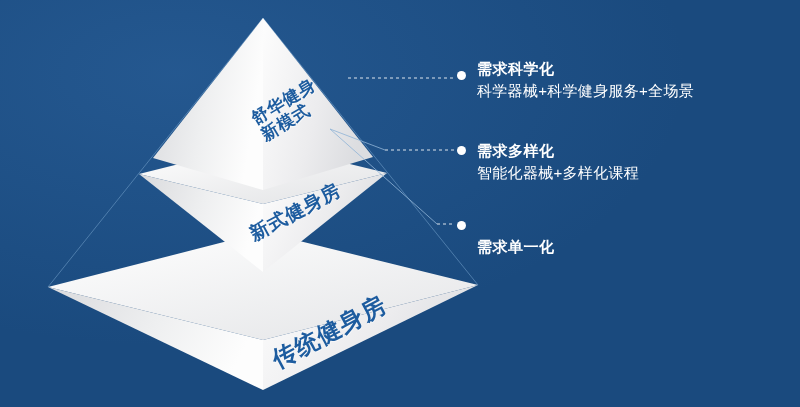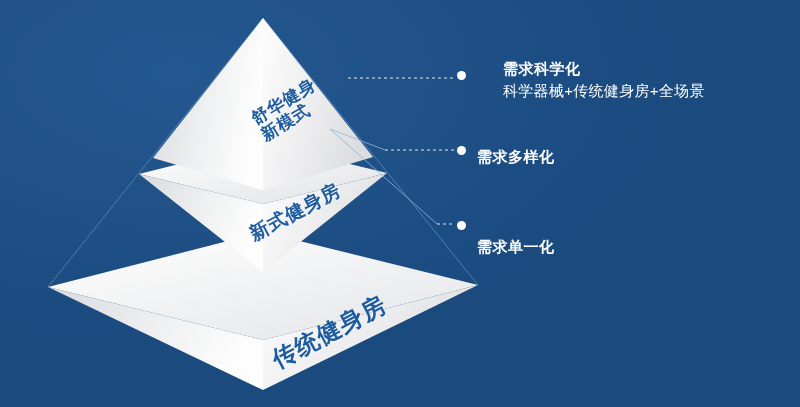--- a/index.html
+++ b/index.html
@@ -38,22 +38,22 @@
   #label-mid    { left: 246px; top: 226px; font-size: 19px; transform: rotate(-28deg); transform-origin: left top; }
   #label-bottom { left: 268px; top: 350px; font-size: 24px; transform: rotate(-28deg); transform-origin: left top; }
 
   .callout { position: absolute; color: #ffffff; }
   .callout .c-title {
     font-size: 15px; font-weight: 700; line-height: 1.45; letter-spacing: 0.5px;
   }
   .callout .c-desc {
     font-size: 15px; font-weight: 400; line-height: 1.45; letter-spacing: 0.3px;
   }
-  #callout-1 { left: 503px; top: 58px; }
-  #callout-2 { left: 477px; top: 146px; }
+  #callout-1 { left: 477px; top: 58px; }
+  #callout-2 { left: 477px; top: 140px; }
   #callout-3 { left: 477px; top: 208px; margin-top: 28px; }
 
   .bullet {
     position: absolute;
     width: 9px; height: 9px;
     border-radius: 50%;
     background: #ffffff;
   }
   #bullet-1 { left: 457px; top: 71px; }
   #bullet-2 { left: 457px; top: 146px; }
@@ -124,22 +124,23 @@
 新模式</div>
   <div class="tier-label" id="label-mid">新式健身房</div>
   <div class="tier-label" id="label-bottom">传统健身房</div>
 
   <span class="bullet" id="bullet-1"></span>
   <span class="bullet" id="bullet-2"></span>
   <span class="bullet" id="bullet-3"></span>
 
   <div class="callout" id="callout-1">
     <div class="c-title">需求科学化</div>
-    <div class="c-desc">科学器械+传统健身房+全场景</div>
+    <div class="c-desc">科学器械+科学健身服务+全场景</div>
   </div>
   <div class="callout" id="callout-2">
     <div class="c-title">需求多样化</div>
+    <div class="c-desc">智能化器械+多样化课程</div>
   </div>
   <div class="callout" id="callout-3">
     <div class="c-title">需求单一化</div>
   </div>
 
 </div>
 
 </body></html>

